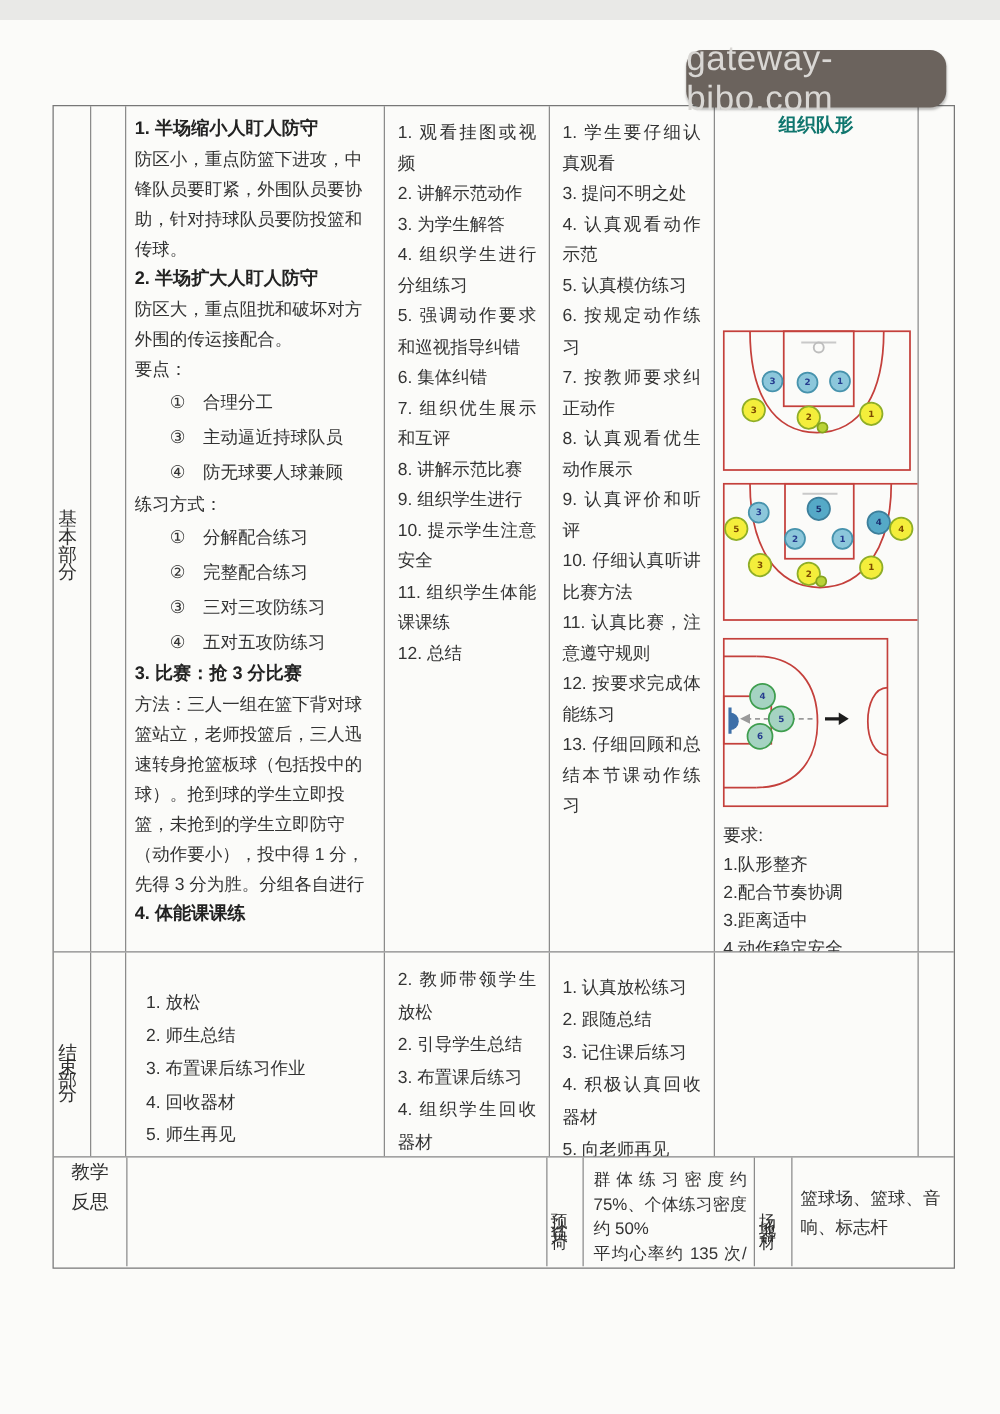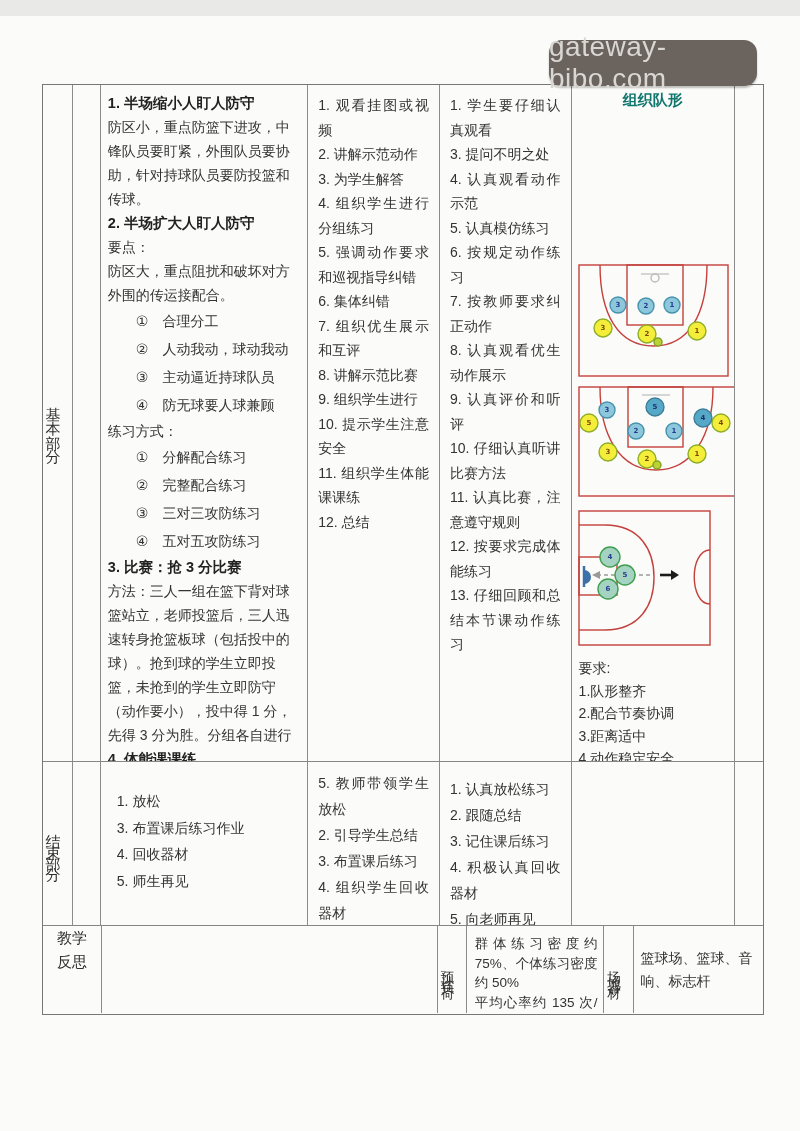--- a/index.html
+++ b/index.html
@@ -81,24 +81,23 @@
     <div class="row r1">
       <div class="cell w-phase">
         <div class="vlabel wide">基本部分</div>
       </div>
       <div class="cell w-time"></div>
 
       <div class="cell w-content content-col">
           <div class="bold">1.  半场缩小人盯人防守</div>
           <div>防区小，重点防篮下进攻，中锋队员要盯紧，外围队员要协助，针对持球队员要防投篮和传球。</div>
           <div class="bold">2.  半场扩大人盯人防守</div>
+          <div>防区大，重点阻扰和破坏对方外围的传运接配合。</div>
           <div>要点：</div>
-          <div>防区大，重点阻扰和破坏对方外围的传运接配合。</div>
           <div class="ind">①　合理分工</div>
-          <div class="ind">②　人动我动，球动我动</div>
           <div class="ind">③　主动逼近持球队员</div>
           <div class="ind">④　防无球要人球兼顾</div>
           <div>练习方式：</div>
           <div class="ind">①　分解配合练习</div>
           <div class="ind">②　完整配合练习</div>
           <div class="ind">③　三对三攻防练习</div>
           <div class="ind">④　五对五攻防练习</div>
           <div class="bold">3.  比赛：抢 3 分比赛</div>
           <div>方法：三人一组在篮下背对球篮站立，老师投篮后，三人迅速转身抢篮板球（包括投中的球）。抢到球的学生立即投篮，未抢到的学生立即防守（动作要小），投中得 1 分，先得 3 分为胜。分组各自进行</div>
           <div class="bold">4.  体能课课练</div>
@@ -261,27 +260,28 @@
     </div>
 
     <div class="row r2">
       <div class="cell w-phase">
         <div class="vlabel mid">结束部分</div>
       </div>
       <div class="cell w-time"></div>
 
       <div class="cell w-content content-col pt26" style="padding-left:16px; line-height:26.5px;">
           <div>1.  放松</div>
+          <div>2.  师生总结</div>
           <div>3.  布置课后练习作业</div>
           <div>4.  回收器材</div>
           <div>5.  师生再见</div>
         </div>
 
       <div class="cell w-teach plain-col loose">
-          <div>5.  教师带领学生放松</div>
+          <div>2.  教师带领学生放松</div>
           <div>2.  引导学生总结</div>
           <div>3.  布置课后练习</div>
           <div>4.  组织学生回收器材</div>
         </div>
 
       <div class="cell w-stud plain-col loose pt14">
           <div>1.  认真放松练习</div>
           <div>2.  跟随总结</div>
           <div>3.  记住课后练习</div>
           <div>4.  积极认真回收器材</div>

